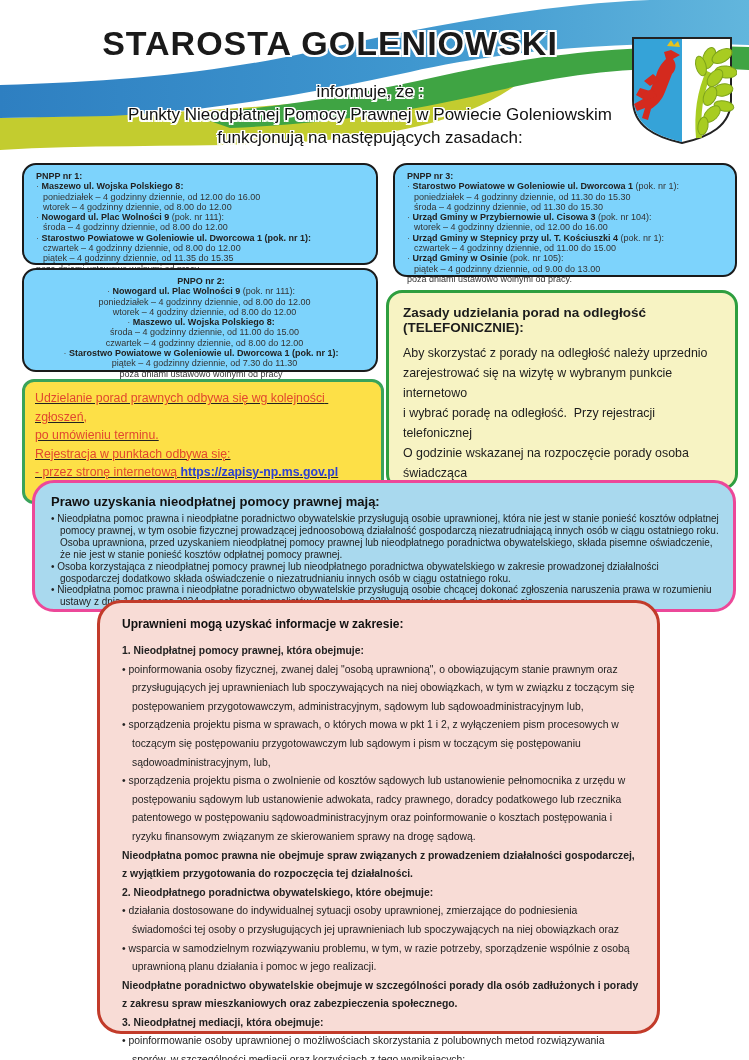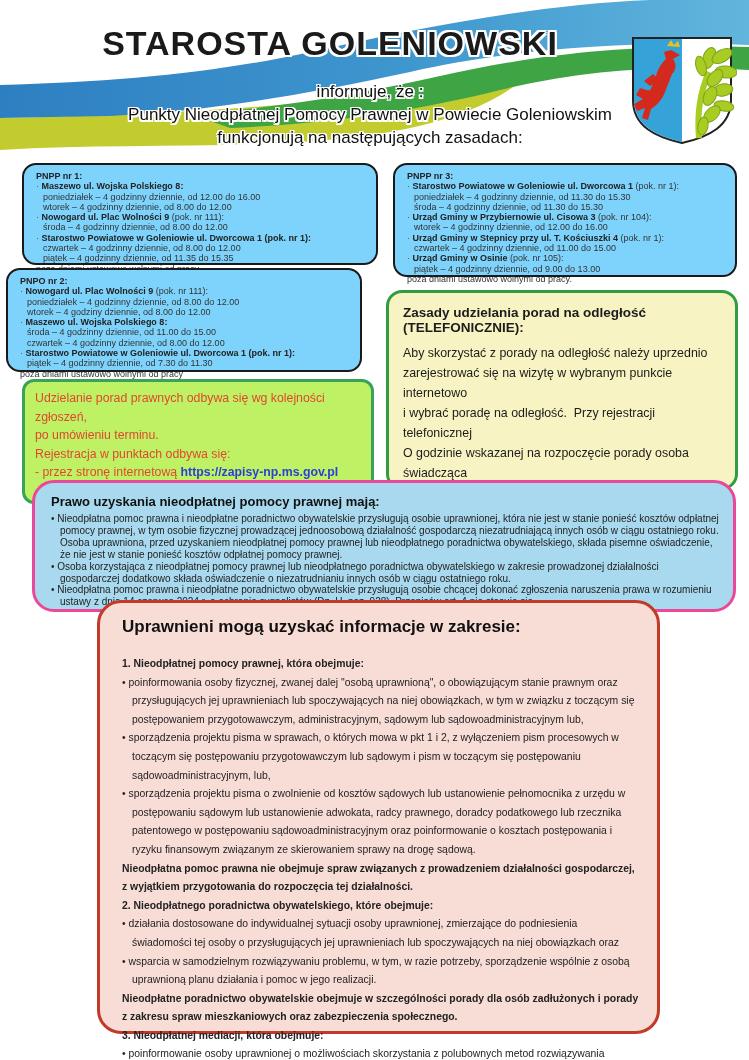--- a/index.html
+++ b/index.html
@@ -17,42 +17,42 @@
   .crest{position:absolute;right:12px;top:34px;}
   
   .schedbox{position:absolute;background:#7dd3fc;border:2px solid #1a1a1a;border-radius:14px;
     padding:6px 10px 4px 12px;font-size:9px;line-height:10.3px;color:#333;}
   .schedbox .btitle{font-weight:bold;color:#222;}
   .loc span.mdot{color:#555;}
   .loc b{color:#222;}
   .tline{padding-left:7px;}
   .sfoot{padding-left:0;}
   #pnpp1{left:22px;top:163px;width:330px;height:88px;}
-  #pnpo2{left:6px;top:268px;width:330px;height:90px;}
+  #pnpo2{left:22px;top:268px;width:330px;height:90px;text-align:center;}
   #pnpp3{left:393px;top:163px;width:318px;height:100px;}
   
   .greenbox{position:absolute;left:22px;top:379px;width:336px;height:106px;
-    background:#bef264;border:3px solid #3aa35a;border-radius:12px;padding:7px 0 6px 10px;}
+    background:#fde047;border:3px solid #3aa35a;border-radius:12px;padding:7px 10px 6px 10px;text-decoration:underline;}
   .gline{font-size:12.3px;line-height:18.5px;color:#e1472e;white-space:pre-wrap;}
   .gline.sm{font-size:10.4px;line-height:14.5px;}
   .gline .lnk{color:#2b3fd4;font-weight:bold;}
   
   .yellowbox{position:absolute;left:386px;top:290px;width:320px;height:172px;
     background:#f7f3c3;border:3px solid #2e9e3f;border-radius:16px;padding:12px 12px 10px 14px;color:#1c1c1c;}
   .ytitle{font-size:13.5px;font-weight:bold;margin-bottom:8px;}
   .yline{font-size:12.4px;line-height:20px;white-space:pre-wrap;}
   
   .bluebox{position:absolute;left:32px;top:480px;width:668px;height:107px;
     background:#a9d9ee;border:3px solid #ec4899;border-radius:22px;padding:11px 14px 8px 16px;color:#14303d;}
   .btitle2{font-size:13px;font-weight:bold;color:#111;margin-bottom:4px;}
   .bb{font-size:10px;line-height:11.9px;color:#222;padding-left:9px;text-indent:-9px;}
   
   .redbox{position:absolute;left:97px;top:600px;width:517px;height:404px;
     background:#f8dcd6;border:3px solid #c23b2a;border-radius:24px;padding:14px 18px 10px 22px;color:#222;}
-  .rtitle{font-size:17px;font-weight:bold;color:#111;margin-bottom:18px;}
+  .rtitle{font-size:12px;font-weight:bold;color:#111;margin-bottom:11px;}
   .ritem{font-size:10.4px;line-height:18.6px;}
   .ritem.heading,.ritem.bold{font-weight:bold;}
   .ritem.bullet{padding-left:10px;text-indent:-10px;}
 </style>
 </head>
 <body>
 
 <div class="page">
 
   <div class="header">

